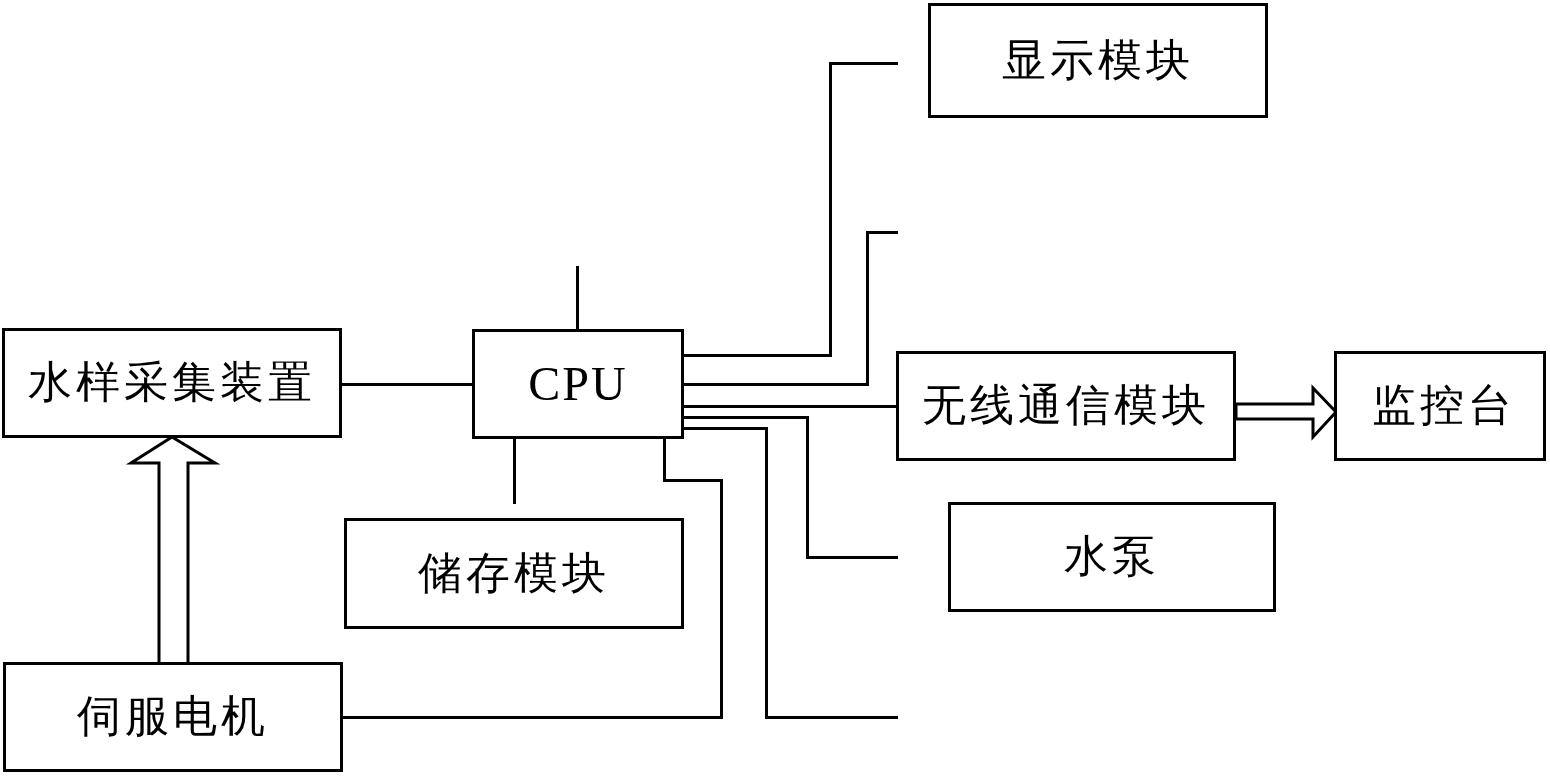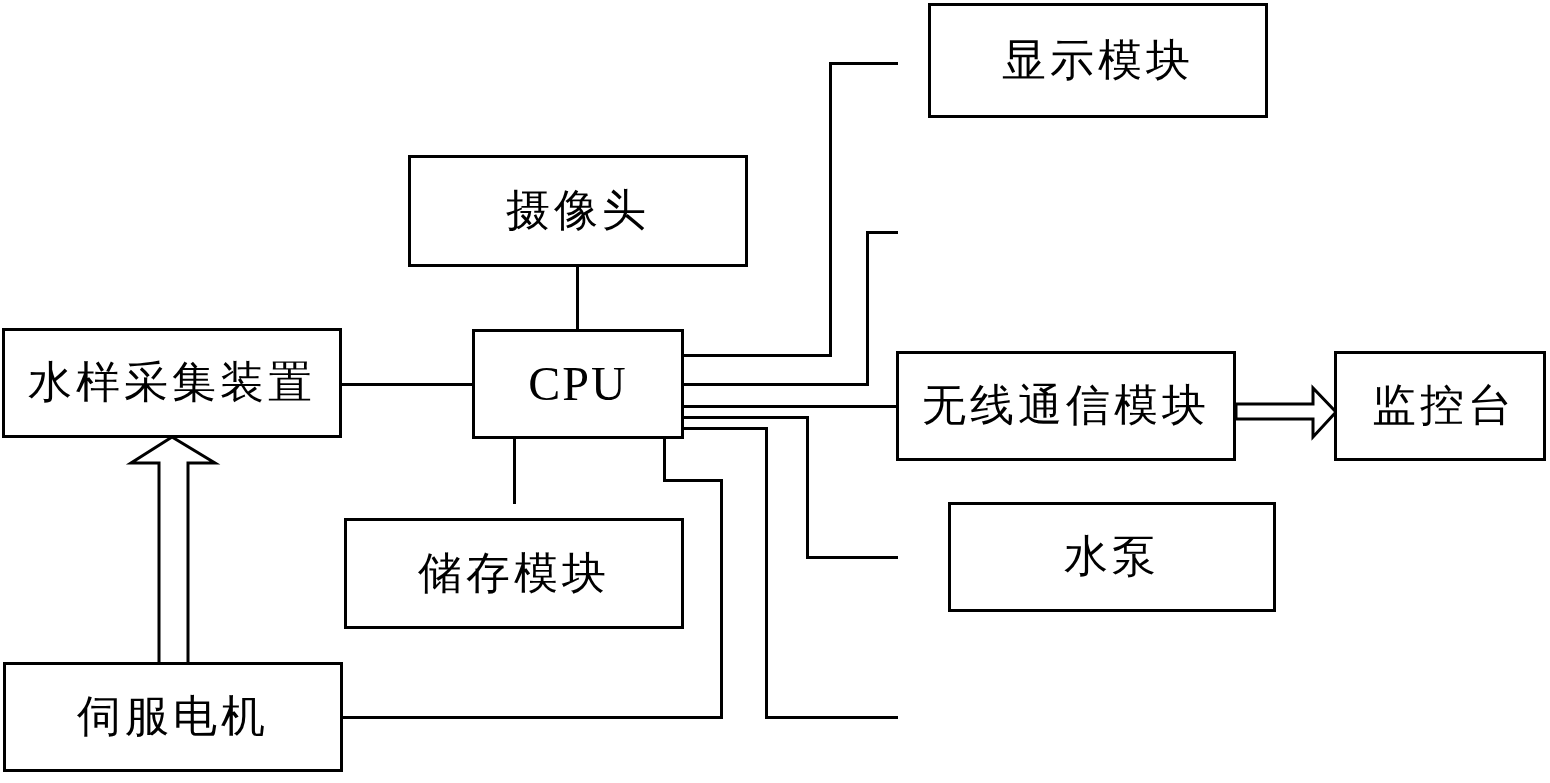--- a/index.html
+++ b/index.html
@@ -64,23 +64,20 @@
 
     <path d="M514 437 V504" fill="none" stroke="#000" stroke-width="3" shape-rendering="crispEdges"></path>
 
     <path d="M664 437 V480 H721 V717 H340" fill="none" stroke="#000" stroke-width="3" shape-rendering="crispEdges"></path>
 
     <polygon points="159,665 159,463 131,463 172,437 215,463 188,463 188,665" fill="#ffffff" stroke="#000" stroke-width="3" stroke-linejoin="miter"></polygon>
 
     <polygon points="1236,404 1313,404 1313,388 1336,412 1313,437 1313,419 1236,419" fill="#ffffff" stroke="#000" stroke-width="3" stroke-linejoin="miter"></polygon>
   </svg>
 
-  <div class="node" style="left:408px; top:155px; width:340px; height:112px;">
-    <span>摄像头</span>
-  </div>
 
   <div class="node latin" style="left:472px; top:329px; width:212px; height:110px;">
     <span>CPU</span>
   </div>
 
   <div class="node" style="left:2px; top:328px; width:340px; height:110px;font-family:Liberation Serif, serif;">
     <span>水样采集装置</span>
   </div>
 
   <div class="node" style="left:3px; top:662px; width:340px; height:110px;">

